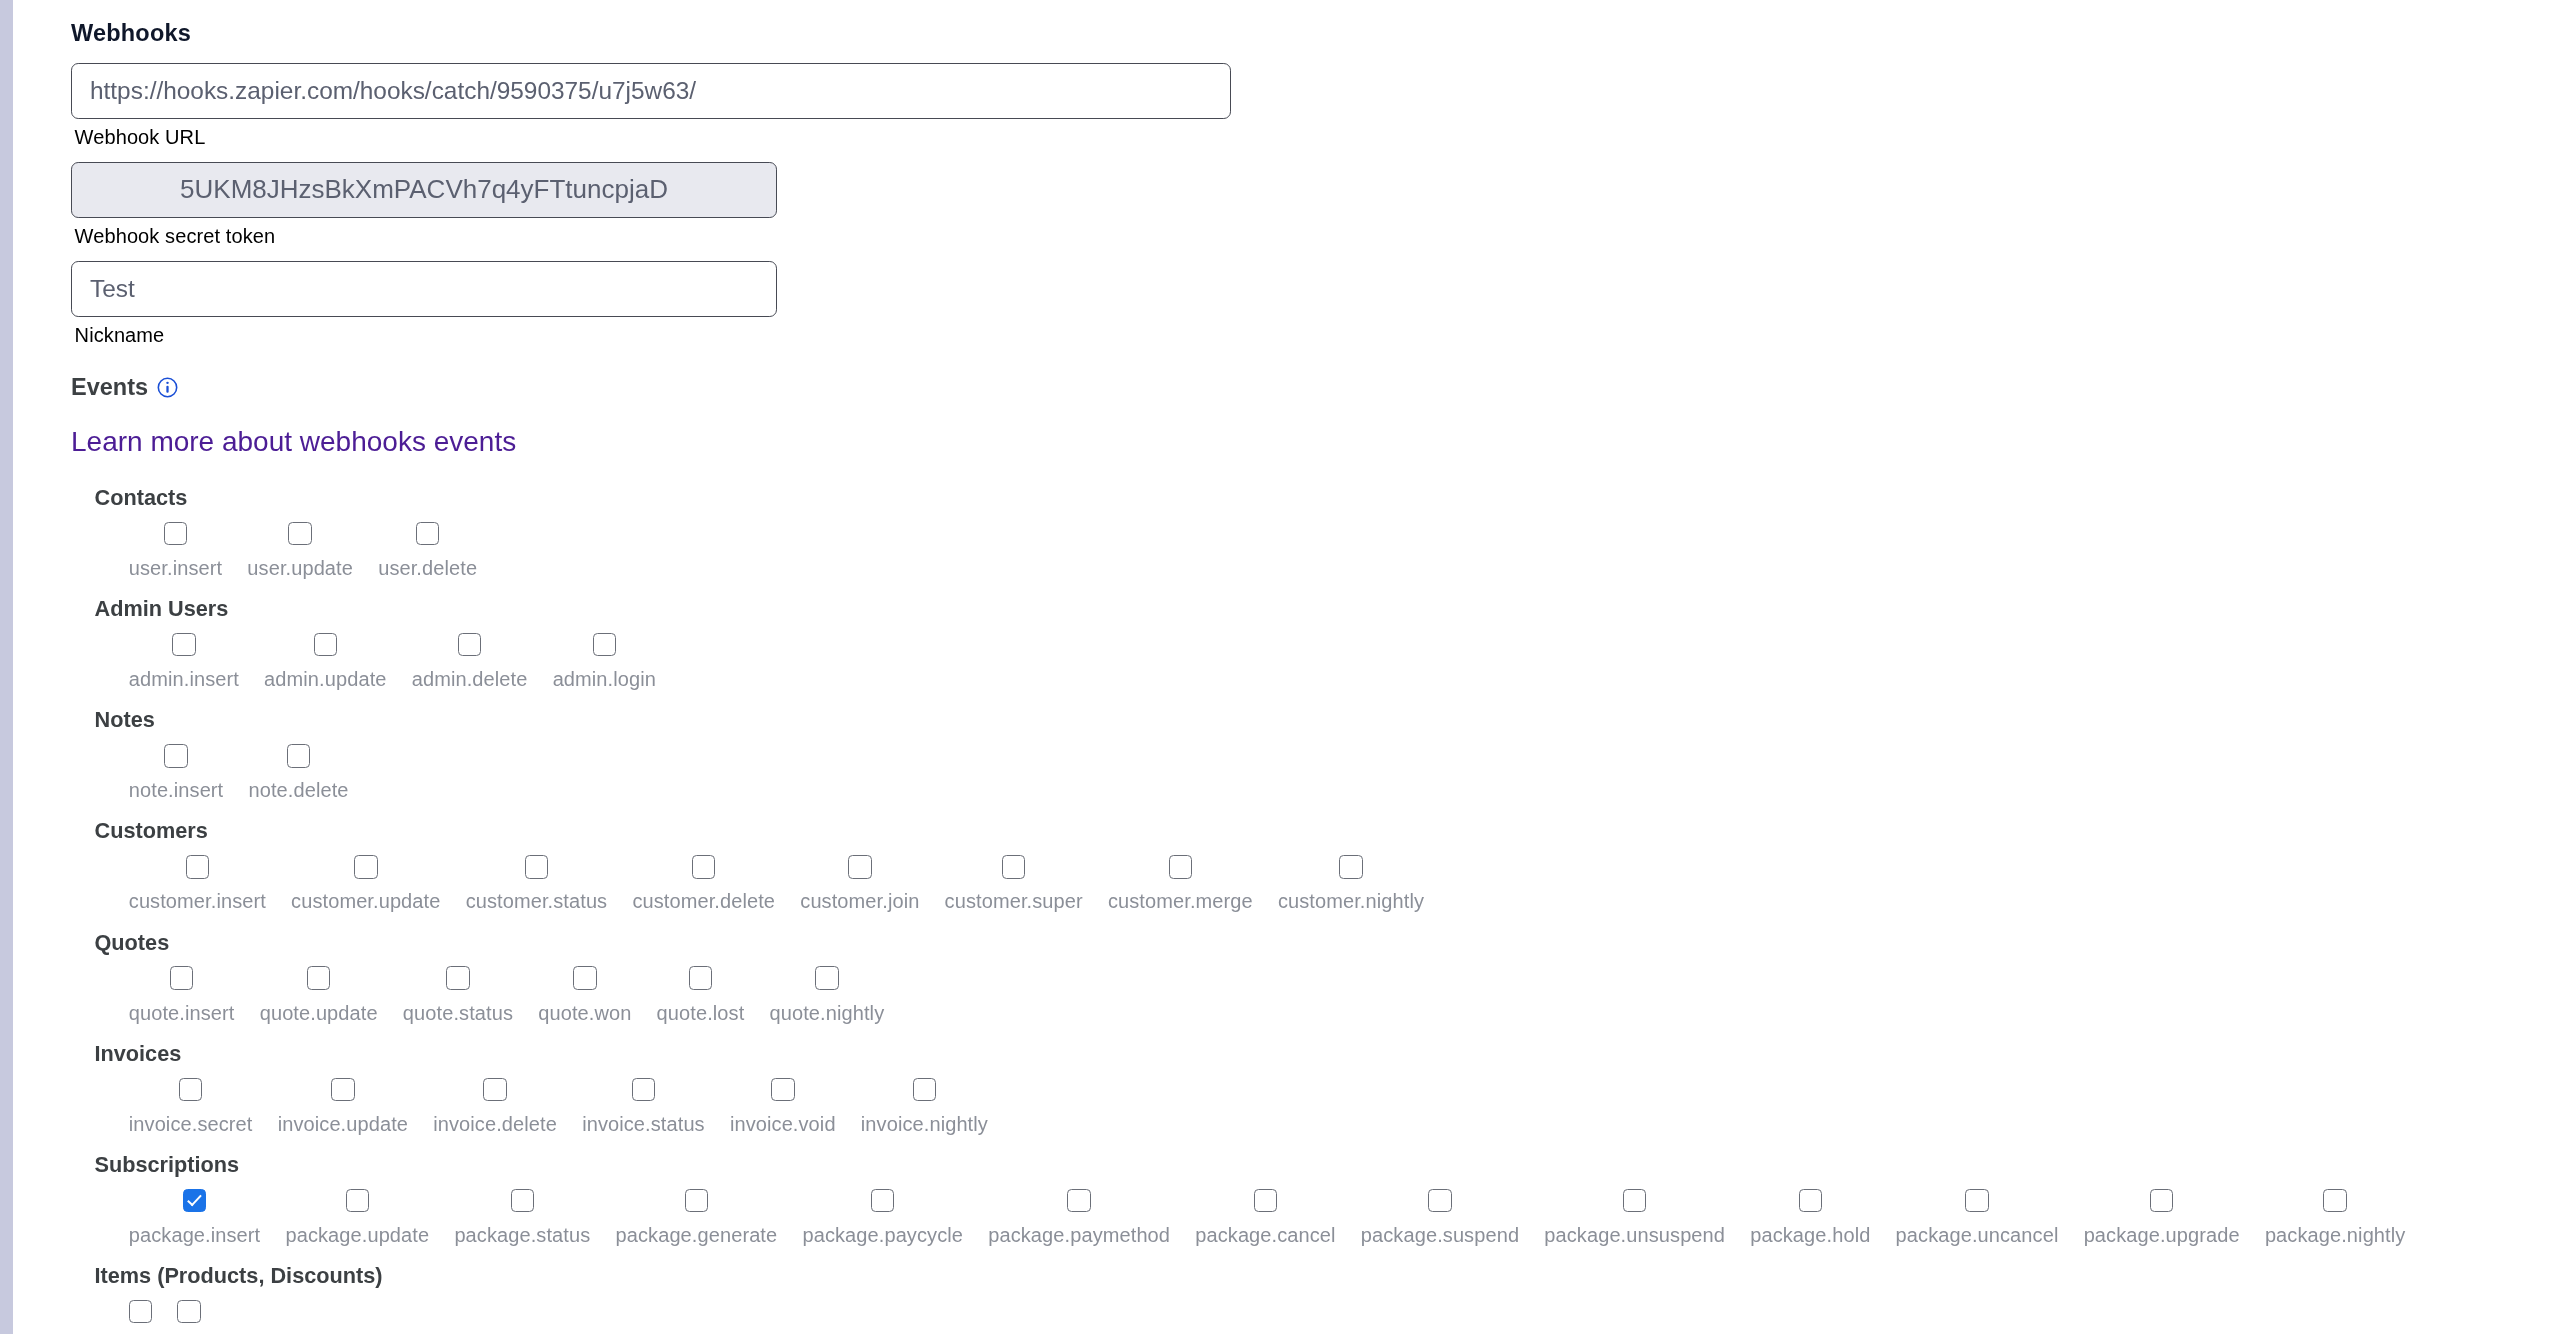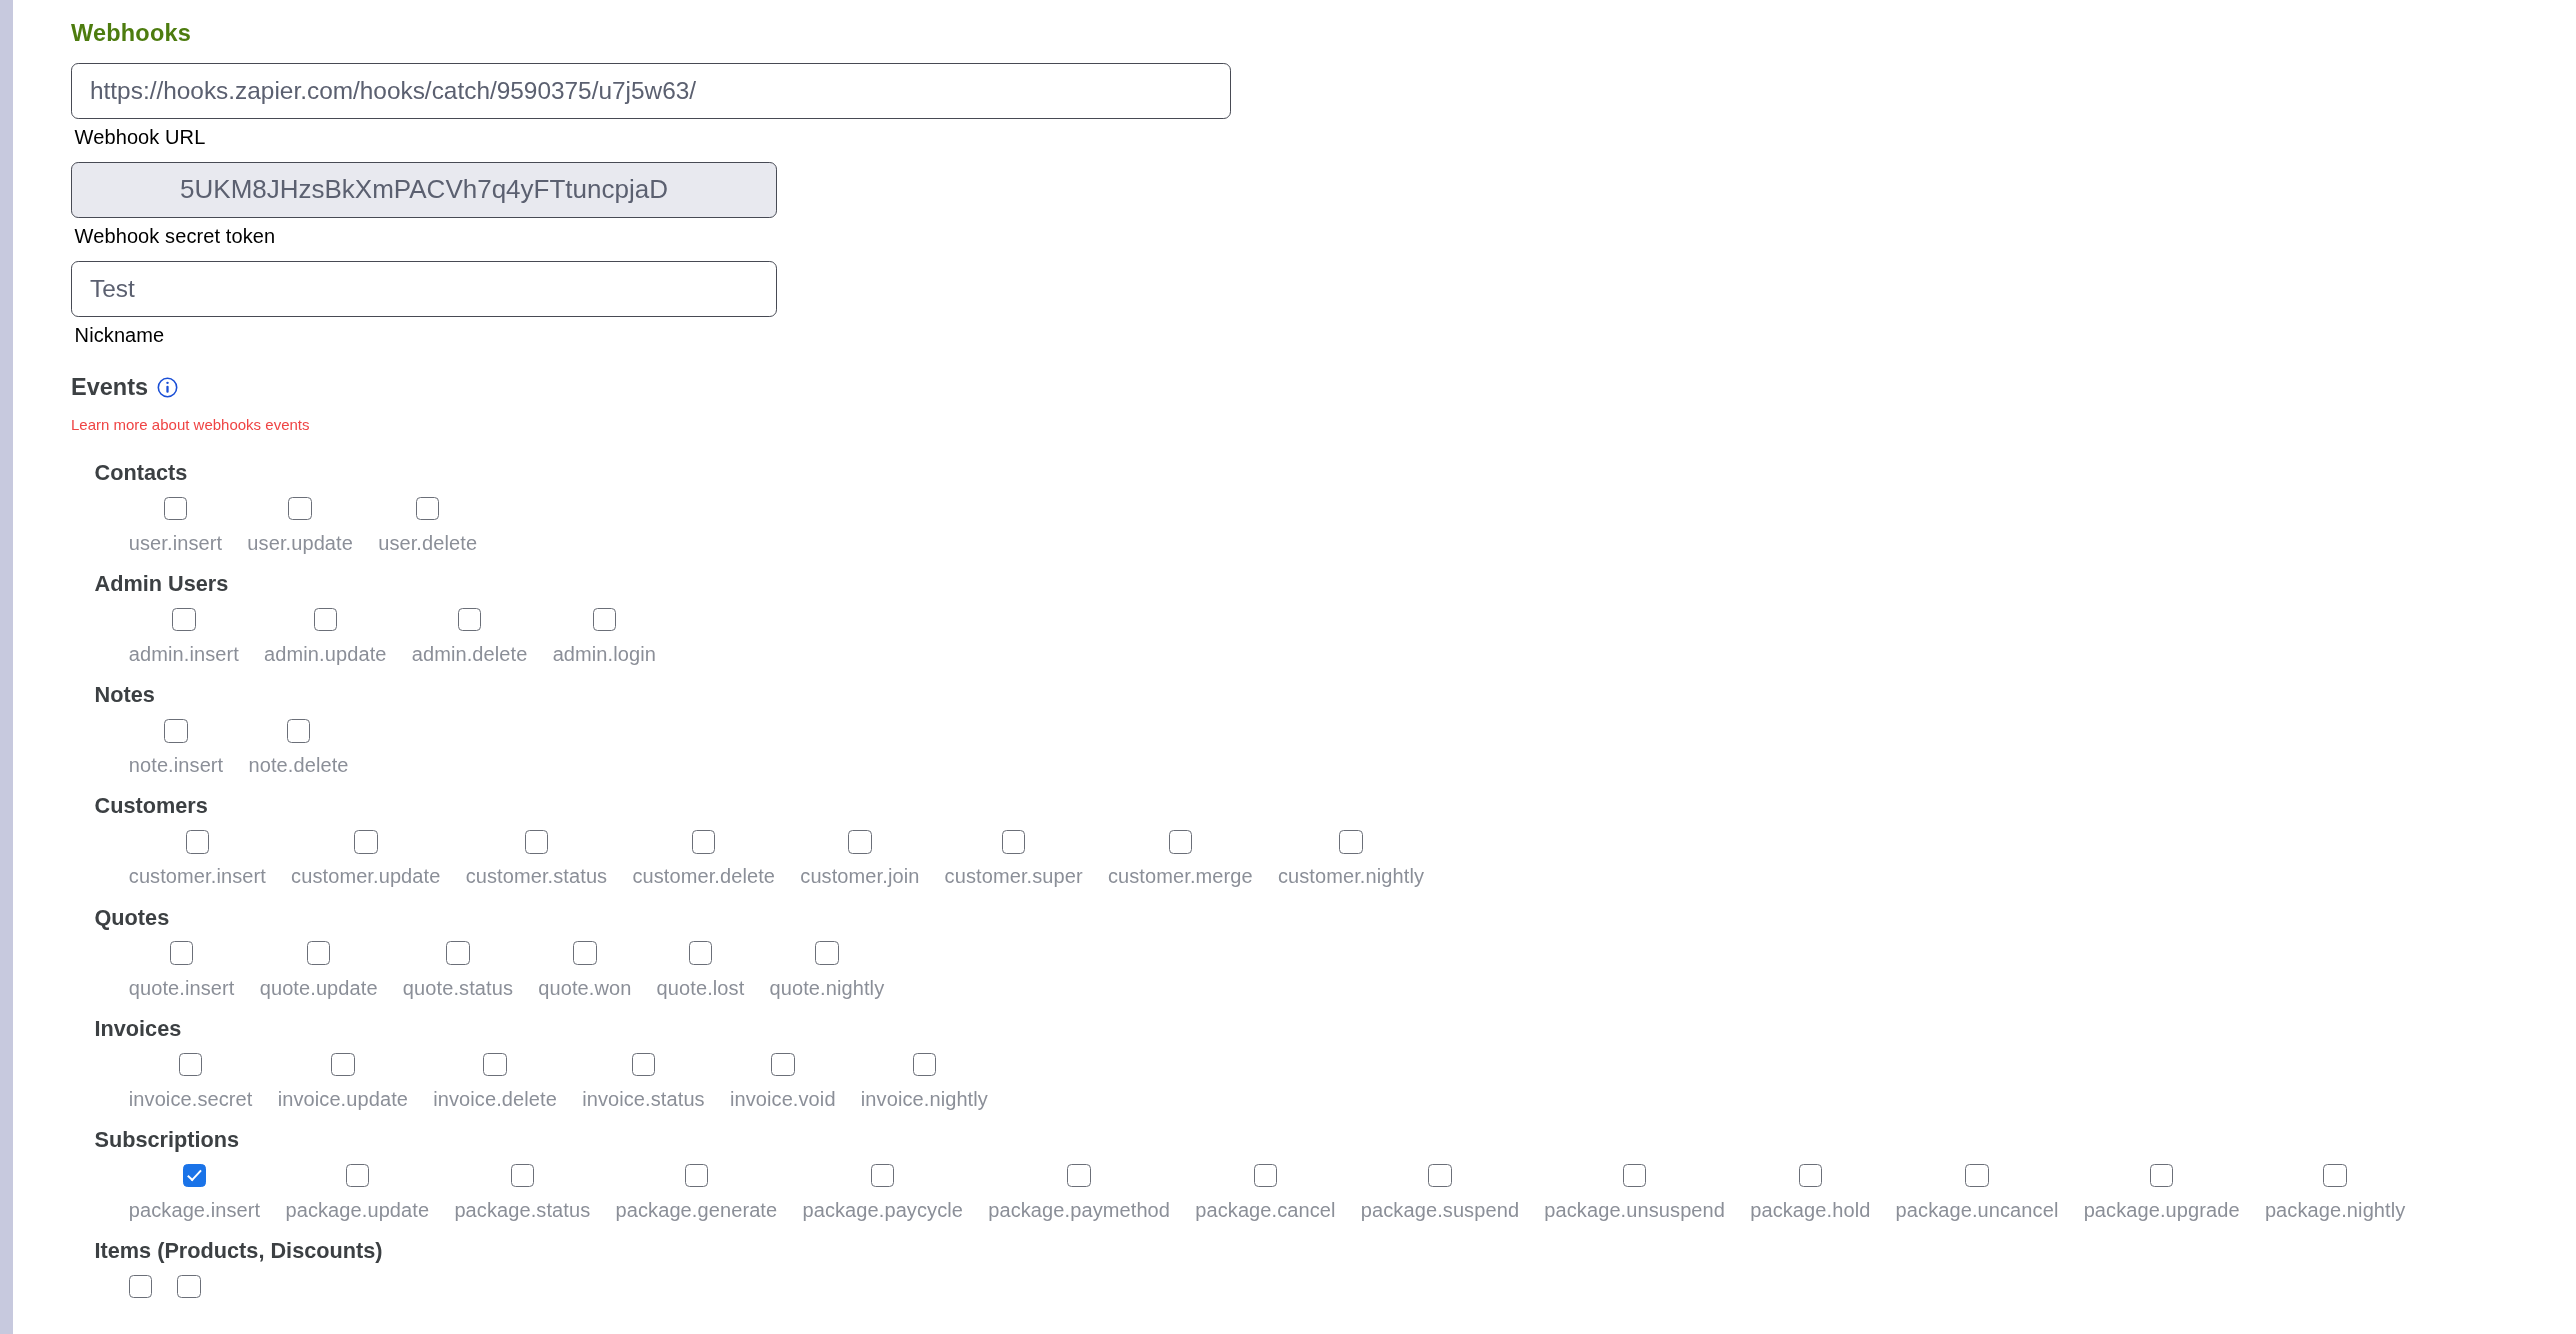--- a/index.html
+++ b/index.html
@@ -33,21 +33,21 @@
     position: absolute;
     left: 20px; top: 0;
     width: 2556px;
     padding: 20px 0 0 51px;
   }
 
   
   .section-title {
     font-size: 23.5px;
     font-weight: bold;
-    color: #4d7c0f;
+    color: #0f172a;
     letter-spacing: 0.2px;
     margin: 0 0 16.2px 0;
   }
 
   
   .field-block { margin-bottom: 12.6px; }
   .txt-input {
     display: block;
     height: 56px;
     border: 1.8px solid #474a54;
@@ -96,23 +96,23 @@
     font-weight: bold;
     color: #3c4043;
   }
   .info-icon {
     width: 21px; height: 21px;
     display: inline-block;
     line-height: 0;
   }
   .learn-link {
     display: inline-block;
-    margin-top: 15px;
-    font-size: 15px;
-    color: #ef4444;
+    margin-top: 25px;
+    font-size: 28px;
+    color: #4c1d95;
     text-decoration: none;
     cursor: pointer;
   }
 
   
   .event-groups { margin-top: 27px; padding-left: 23.5px; }
   .group { margin-bottom: 7.2px; }
   .group-title {
     font-size: 21.7px;
     font-weight: bold;

